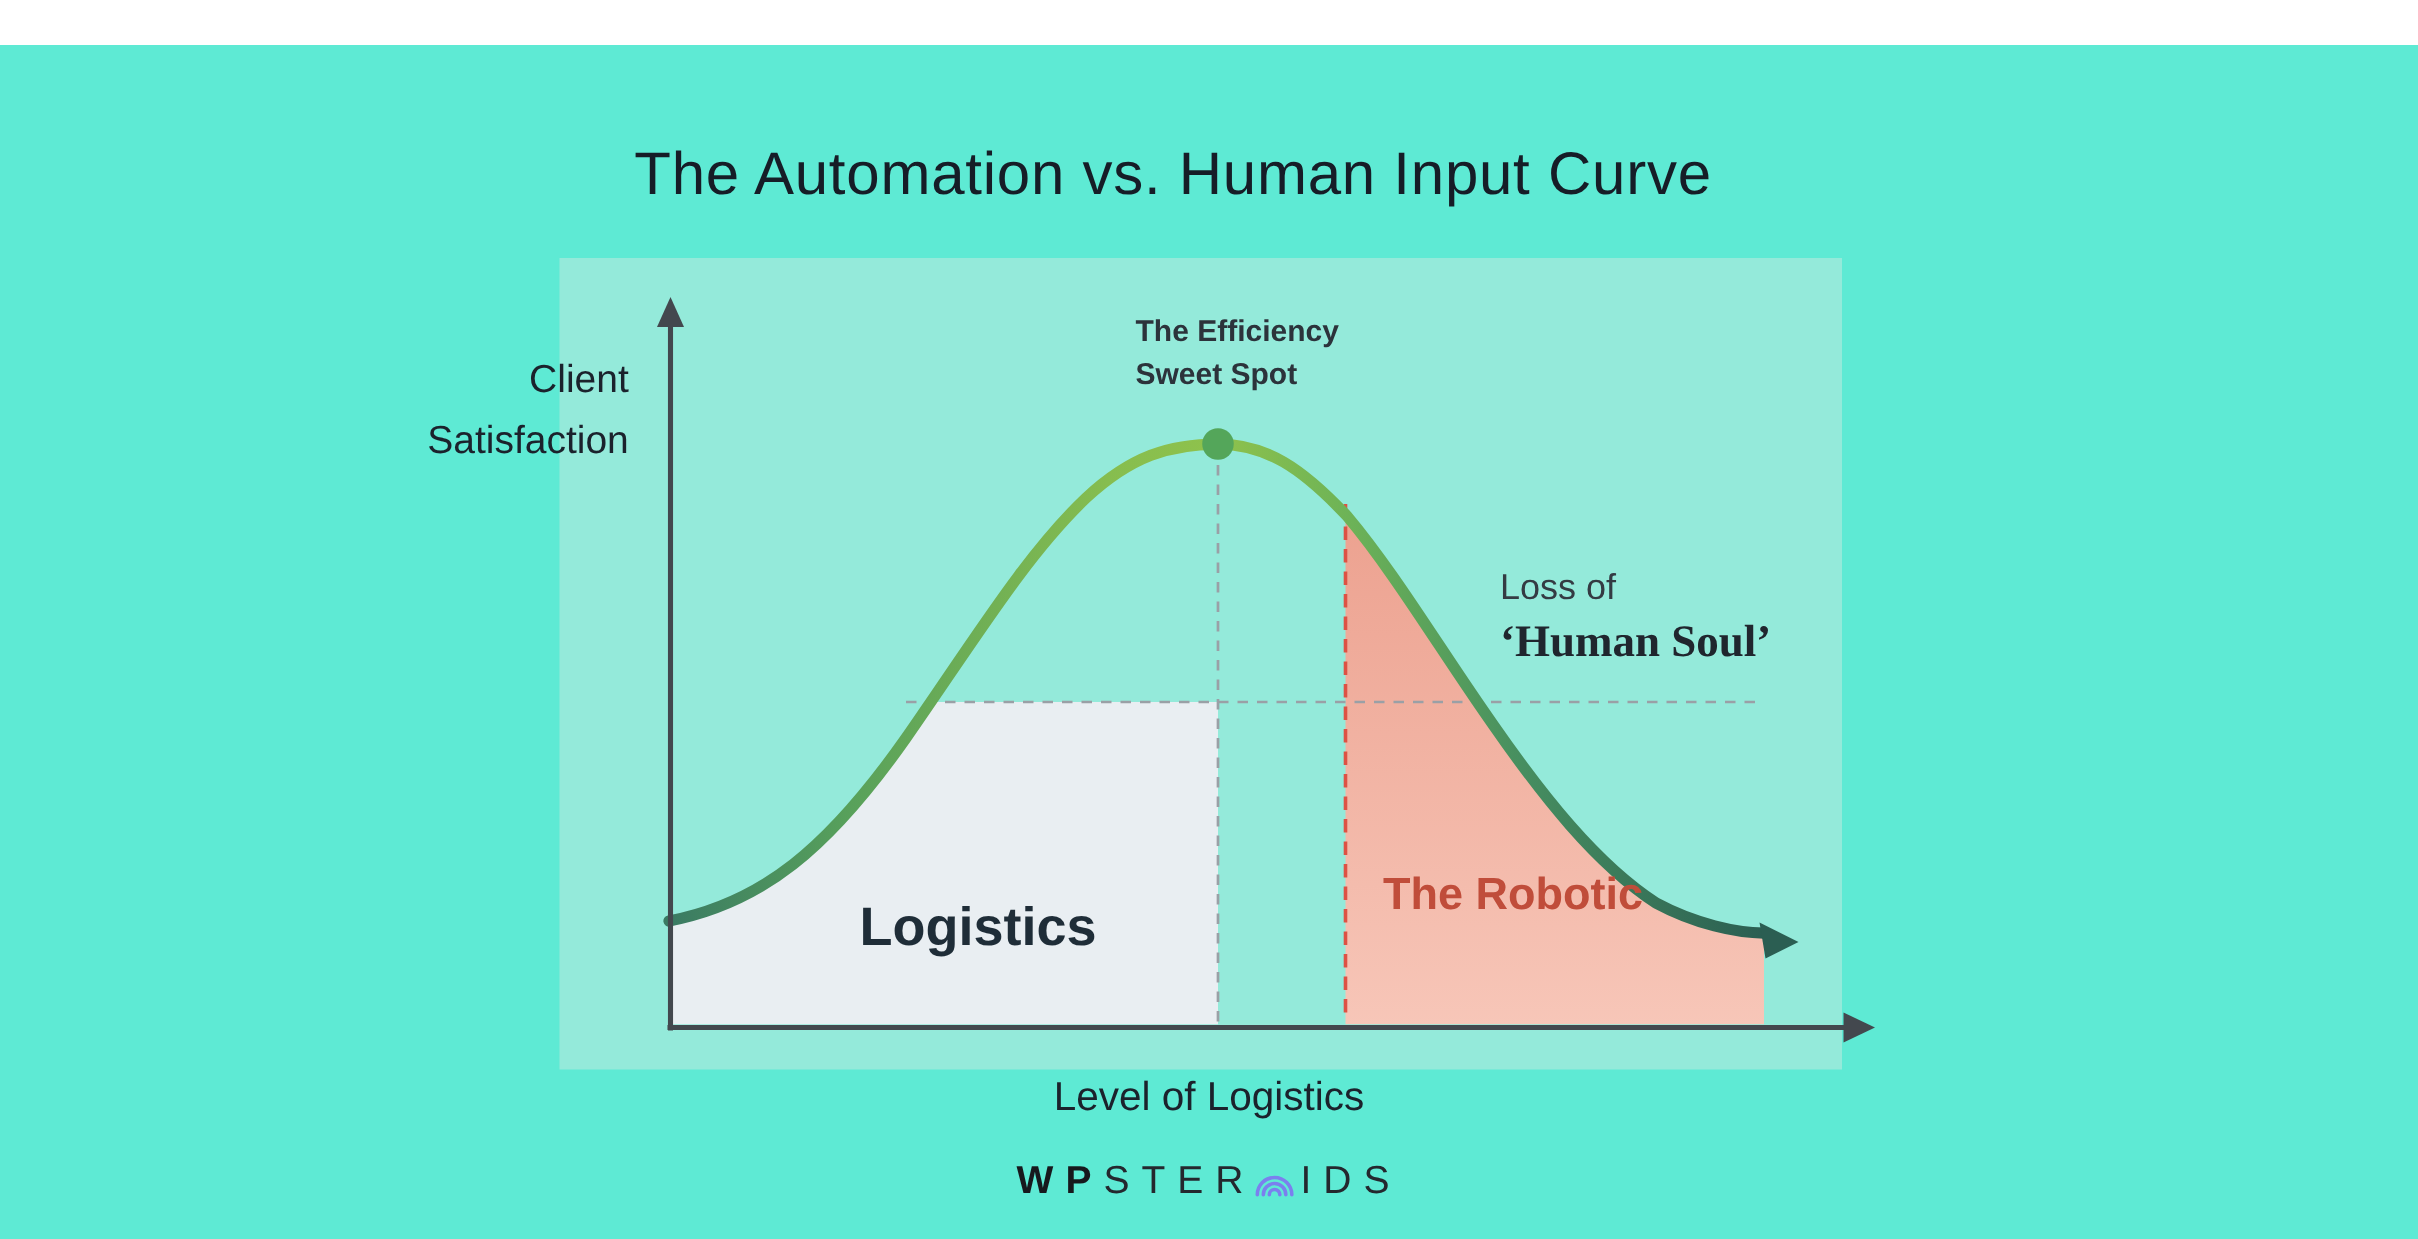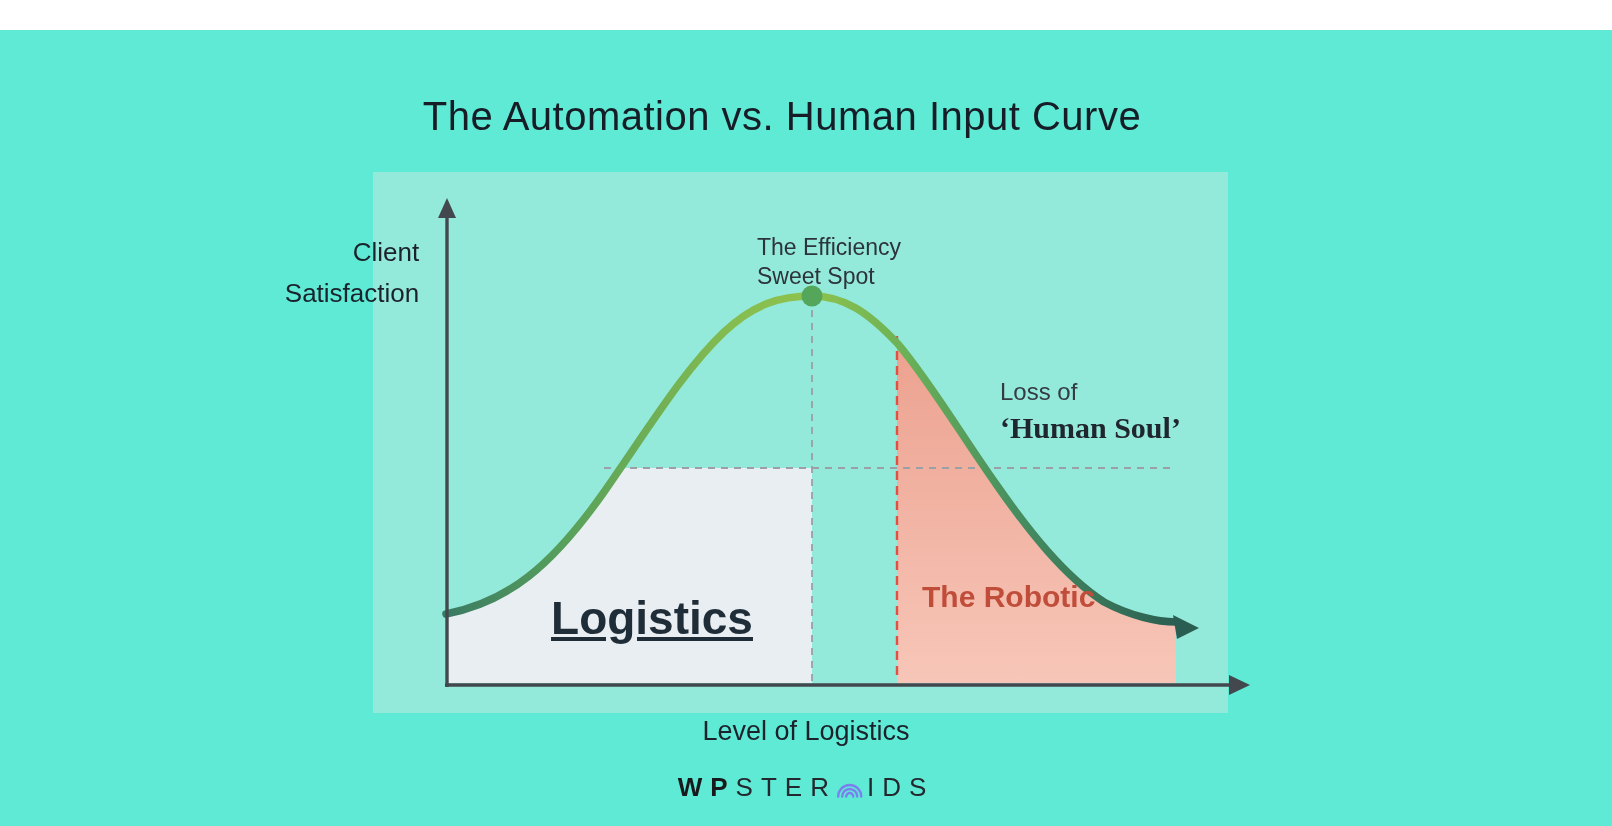--- a/index.html
+++ b/index.html
@@ -19,28 +19,28 @@
   }
   .y-label{
     left:352px;top:202px;transform:translateX(-50%);
     font-size:26px;line-height:41px;text-align:right;color:#1b222c;
   }
   .x-label{
     left:806px;top:686px;transform:translateX(-50%);
     font-size:27px;color:#1b222c;
   }
   .sweet-spot{
-    left:757px;top:203px;font-size:23px;line-height:29px;font-weight:400;color:#2c333b;
+    left:757px;top:177px;font-size:20px;line-height:29px;font-weight:700;color:#2c333b;
   }
   .loss{left:1000px;top:350px;line-height:1;}
   .loss .l1{font-size:24px;font-weight:400;color:#343b43;}
   .loss .l2{font-size:30px;font-weight:700;color:#20262e;margin-top:9px;font-family:Liberation Serif, serif;}
   .logistics{
     left:652px;top:588px;transform:translate(-50%,-50%);
-    font-size:46px;font-weight:700;color:#1f2d38;text-decoration:underline;
+    font-size:36px;font-weight:700;color:#1f2d38;
   }
   .robotic{
     left:922px;top:548px;font-size:30px;line-height:37px;font-weight:700;color:#c04d3a;
   }
   .logo{
     left:806px;top:757px;transform:translate(-50%,-50%);
     display:flex;align-items:center;font-size:26px;letter-spacing:8px;color:#24282e;
   }
   .logo .wp{font-weight:700;color:#17191d;}
   .logo .lite{font-weight:400;}

